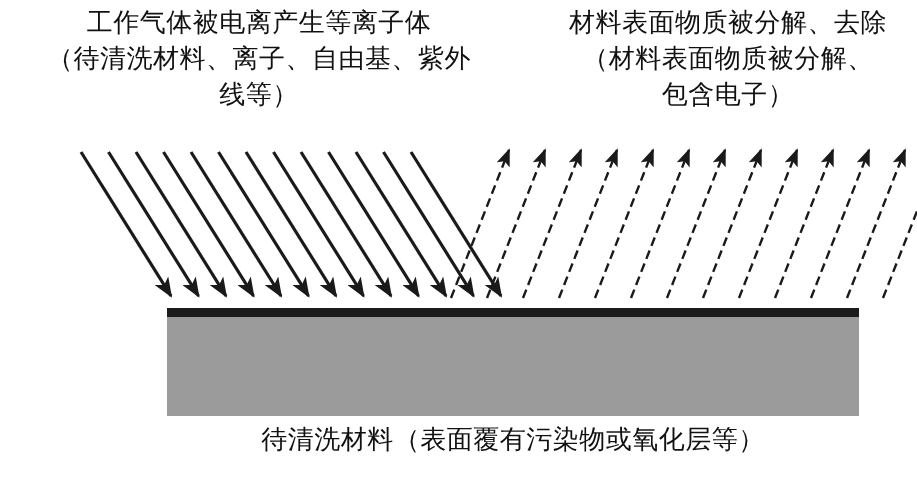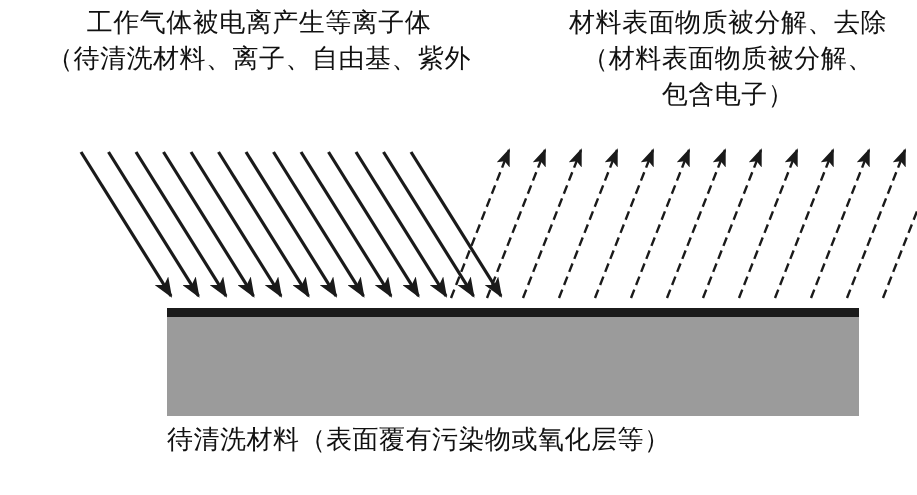--- a/index.html
+++ b/index.html
@@ -49,34 +49,35 @@
   }
   .material-bulk {
     height: 99px;
     background: #9b9b9b;
   }
   .caption {
     position: absolute;
     left: 128px;
     width: 692px;
     top: 422px;
-    text-align: left;
+    text-align: center;
     font-size: 26px;
     letter-spacing: 0.5px;
     white-space: nowrap;
   }
 </style>
 </head>
 <body>
 
 <div class="stage">
 
   <div class="toplabel label-incoming">
     <div>工作气体被电离产生等离子体</div>
     <div>（待清洗材料、离子、自由基、紫外</div>
+    <div>线等）</div>
   </div>
 
   <div class="toplabel label-outgoing">
     <div>材料表面物质被分解、去除</div>
     <div>（材料表面物质被分解、</div>
     <div>包含电子）</div>
   </div>
 
   <svg id="arrows-svg" viewBox="0 0 917 495" xmlns="http://www.w3.org/2000/svg" aria-hidden="true">
     <defs>

